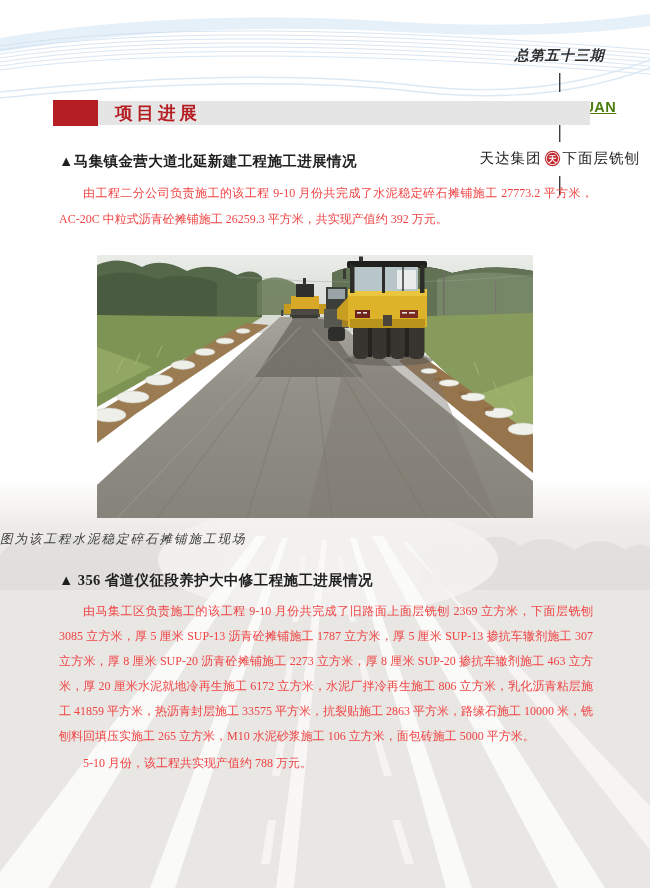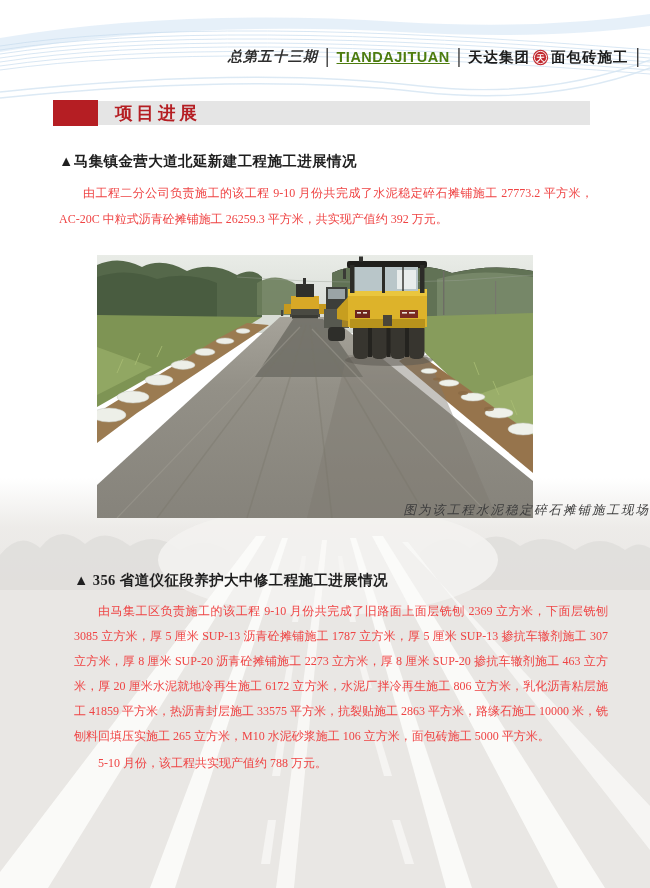--- a/index.html
+++ b/index.html
@@ -12,75 +12,76 @@
     color:#3a3a3a;
   }
   svg{display:block;}
 
   
   .top-waves{position:absolute;top:0;left:0;z-index:0;}
   .header{
     position:absolute;top:47px;right:10px;z-index:2;
     display:flex;align-items:center;gap:7px;
     white-space:nowrap;
+    flex-direction:column;
   }
   .header .issue{
     font-family:"DejaVu Serif","Liberation Serif",serif;
     font-style:italic;font-weight:bold;font-size:14px;color:#2e2e2e;
     letter-spacing:1px;
   }
   .header .sep{
     font-family:"Liberation Sans",sans-serif;
     font-weight:300;font-size:17px;color:#3c3c3c;transform:scaleY(1.15);
   }
   .header .latin{
     font-family:"Liberation Sans","DejaVu Sans",sans-serif;
     font-weight:bold;font-size:14.5px;color:#4d7c0f;letter-spacing:.5px;text-decoration:underline;
   }
   .header .cn{
     font-family:"Liberation Sans","DejaVu Sans",sans-serif;
-    font-weight:bold;font-size:14.5px;color:#1d1d1d;letter-spacing:1px;text-align:right;
+    font-weight:normal;font-size:14.5px;color:#1d1d1d;letter-spacing:1px;text-align:right;
   }
   .brand-group{display:flex;align-items:center;gap:2px;}
   .logo{width:17px;height:17px;}
 
   
   .banner{
     position:absolute;left:53px;top:101px;z-index:2;
     width:537px;height:24px;background:#e5e5e5;
   }
   .banner .red-box{
     position:absolute;left:0;top:-1px;width:45px;height:26px;background:#b51e23;
   }
   .banner .label{
     position:absolute;left:62px;top:0;line-height:24px;
     font-size:17.5px;font-weight:bold;color:#b51e23;letter-spacing:4px;
   }
 
   
   .article1{position:absolute;left:59px;top:152px;width:534px;z-index:2;}
-  .article2{position:absolute;left:59px;top:571px;width:534px;z-index:2;margin-left:15px;}
+  .article2{position:absolute;left:59px;top:571px;width:534px;z-index:2;}
   .art-heading{
     font-size:14.5px;font-weight:bold;color:#1f1f1f;
     letter-spacing:.4px;margin:0 0 9px 0;
   }
   .art-body{
     font-size:12px;line-height:26px;color:#ef4444;
     text-align:justify;text-indent:2em;margin:0;
   }
   .article2 .art-body{line-height:25px;}
   .art-body + .art-body{margin-top:2px;}
 
   
   .photo{
     position:absolute;left:97px;top:255px;width:436px;height:263px;z-index:2;
   }
   .caption{
-    position:absolute;left:0;top:502px;width:650px;z-index:2;
-    text-align:right;
+    position:absolute;left:0;top:531px;width:650px;z-index:2;
+    text-align:left;
     font-family:"DejaVu Serif","Liberation Serif",serif;
     font-style:italic;font-size:12.5px;color:#3d3d3d;letter-spacing:2px;
   }
 
   
   .bottom-art{position:absolute;left:0;top:460px;z-index:0;}
 </style>
 </head>
 <body>
 
@@ -108,21 +109,21 @@
     <span class="sep">|</span>
     <span class="latin">TIANDAJITUAN</span>
     <span class="sep">|</span>
     <span class="brand-group">
       <span class="cn">天达集团</span>
       <svg class="logo" viewBox="0 0 20 20">
         <circle cx="10" cy="10" r="9" fill="#c1272d"></circle>
         <circle cx="10" cy="10" r="7.2" fill="none" stroke="#ffffff" stroke-width="1.1"></circle>
         <text x="10" y="14" text-anchor="middle" font-size="10" font-weight="bold" font-family="Liberation Sans, sans-serif" fill="#ffffff">天</text>
       </svg>
-      <span class="cn">面包砖施工</span>
+      <span class="cn">下面层铣刨</span>
     </span>
     <span class="sep">|</span>
   </div>
 
   <div class="banner">
     <div class="red-box"></div>
     <div class="label">项目进展</div>
   </div>
 
   <div class="article1">

